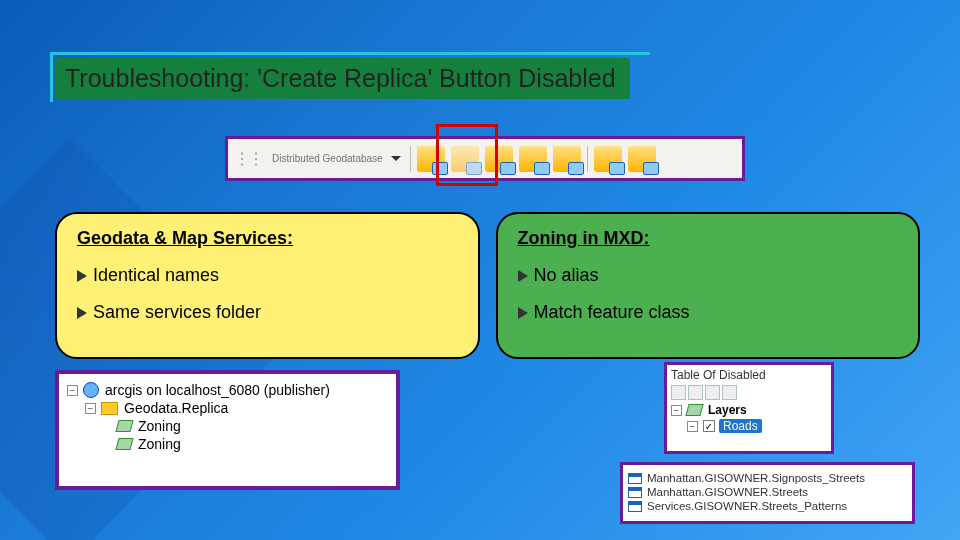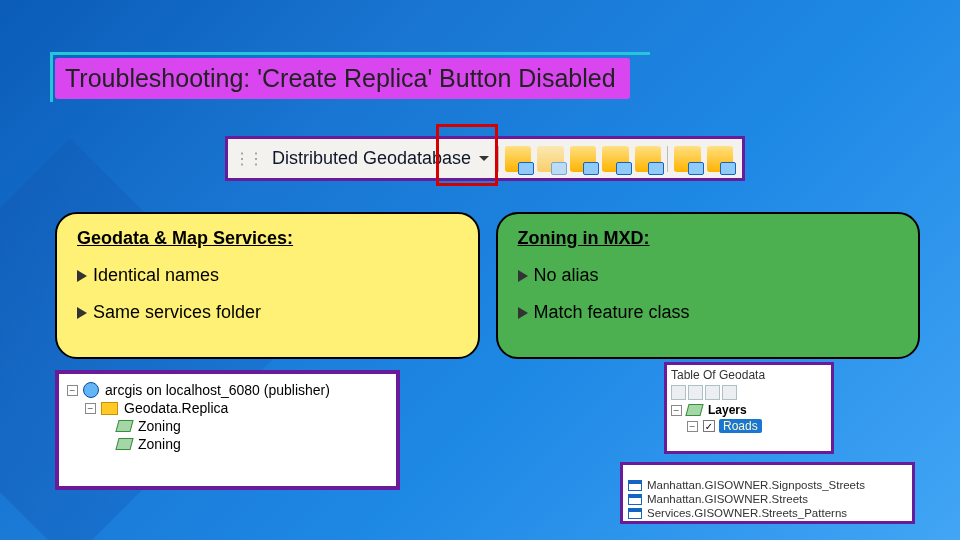--- a/index.html
+++ b/index.html
@@ -17,21 +17,21 @@
     position: absolute;
     left: -80px; top: 200px;
     width: 300px; height: 300px;
     background: linear-gradient(45deg, #0d47a1, #1565c0);
     transform: rotate(45deg);
     opacity: 0.35;
   }
   .title-bar {
     position: absolute;
     top: 58px; left: 55px;
-    background: #d946ef;
+    background: #15803d;
     padding: 6px 14px 6px 10px;
     font-size: 25px;
     color: #222;
     border-radius: 3px;
   }
   .title-accent {
     position: absolute;
     top: 52px; left: 50px;
     width: 600px;
     border-top: 3px solid #26c6da;
@@ -44,22 +44,22 @@
     top: 136px; left: 225px;
     width: 520px;
     height: 45px;
     border: 3px solid #6a1b9a;
     background: #f4f2ee;
     display: flex;
     align-items: center;
     padding: 0 6px;
   }
   .toolbar-label {
-    font-size: 18px;
-    color: #0f172a;
+    font-size: 10px;
+    color: #737373;
     padding: 0 8px 0 10px;
     white-space: nowrap;
   }
   .dropdown-arrow {
     width: 0; height: 0;
     border-left: 5px solid transparent;
     border-right: 5px solid transparent;
     border-top: 5px solid #333;
     margin-right: 6px;
   }
@@ -142,21 +142,21 @@
   .toc-icons{display:flex;gap:2px;margin-bottom:3px;}
   .mini{width:15px;height:15px;background:#eceff1;border:1px solid #b0bec5;}
   .sel { background:#1976d2;color:#fef9c3;padding:0 4px;border-radius:2px;}
   .panel-layers {
     position: absolute;
     top: 462px; left: 620px;
     width: 295px; height: 62px;
     background: #fff;
     border: 3px solid #6a1b9a;
     font-size: 11.5px;
-    padding: 12px 5px;
+    padding: 5px 5px;
     color: #333;
   }
   .lay-row{display:flex;align-items:center;margin:2px 0;}
   .tbl{width:14px;height:11px;background:#fff;border:1px solid #1565c0;margin-right:5px;position:relative;}
   .tbl::before{content:"";position:absolute;top:0;left:0;right:0;height:3px;background:#1565c0;}
   .chk{width:12px;height:12px;border:1px solid #777;margin-right:4px;display:inline-flex;align-items:center;justify-content:center;font-size:10px;}
 </style>
 </head>
 <body>
 
@@ -214,21 +214,21 @@
     <span>Zoning</span>
   </div>
   <div class="tree-row">
     <span class="ind" style="width:50px;"></span>
     <span class="layer"></span>
     <span>Zoning</span>
   </div>
 </div>
 
 <div class="panel-toc">
-  <div class="toc-head">Table Of Geodata</div>
+  <div class="toc-head">Table Of Disabled</div>
   <div class="toc-icons">
     <span class="mini"></span>
     <span class="mini"></span>
     <span class="mini"></span>
     <span class="mini"></span>
   </div>
   <div class="tree-row">
     <span class="box-minus">−</span>
     <span class="layer"></span>
     <b>Layers</b>

